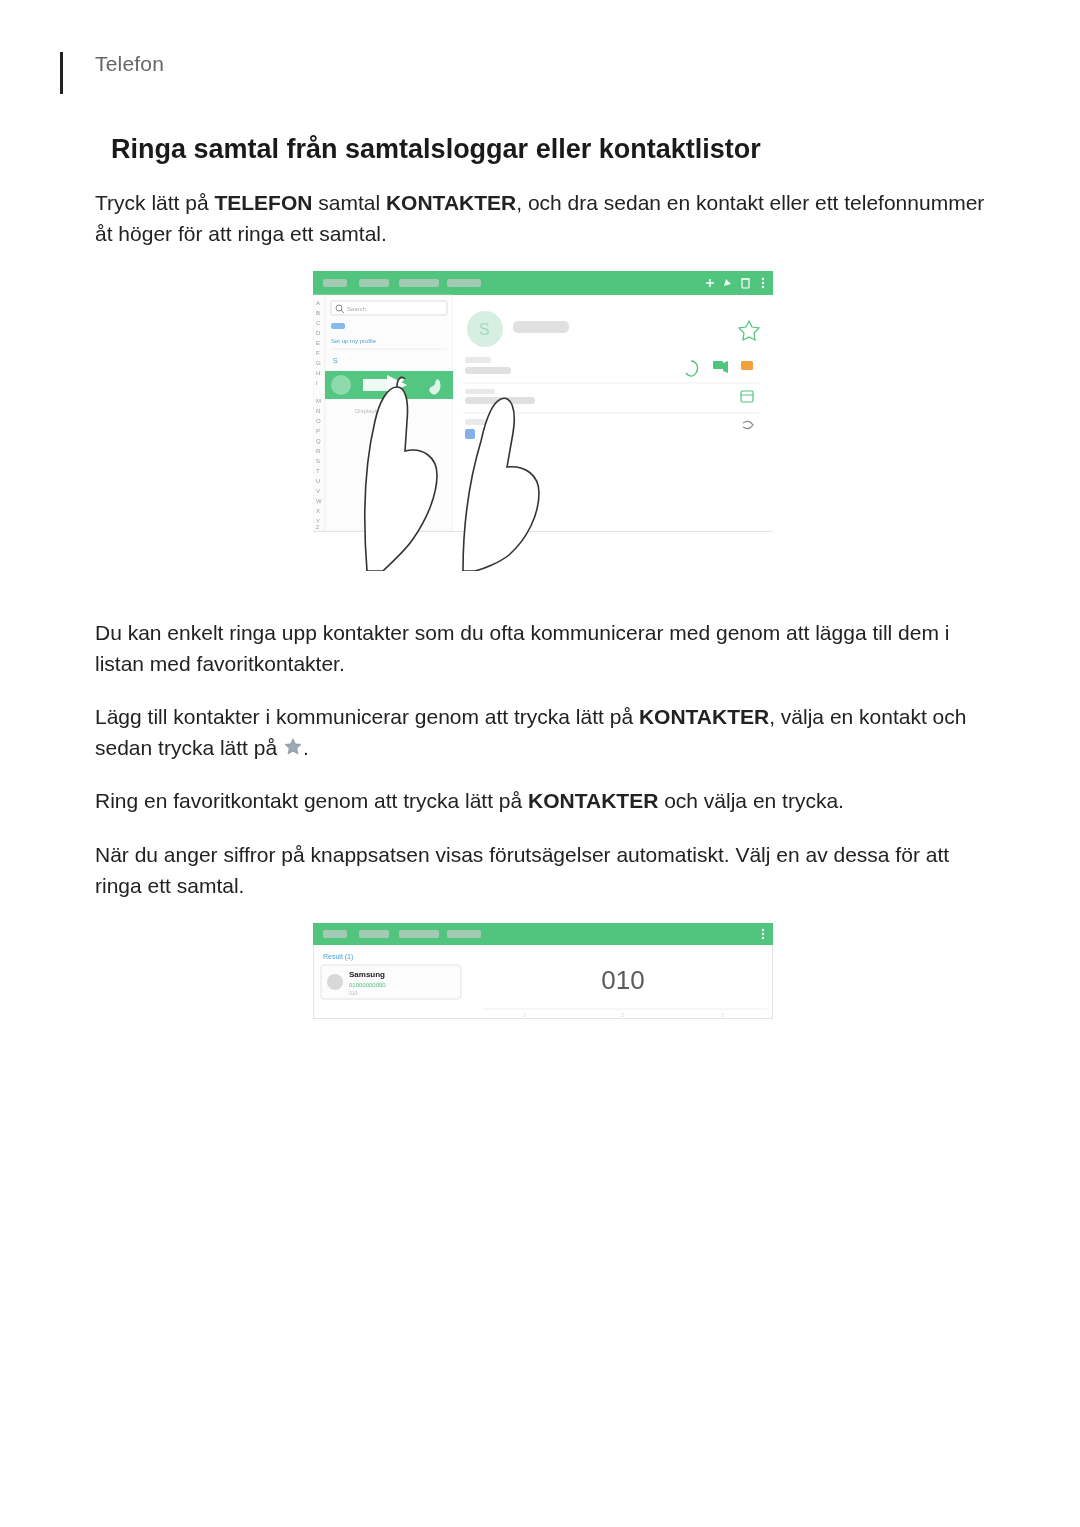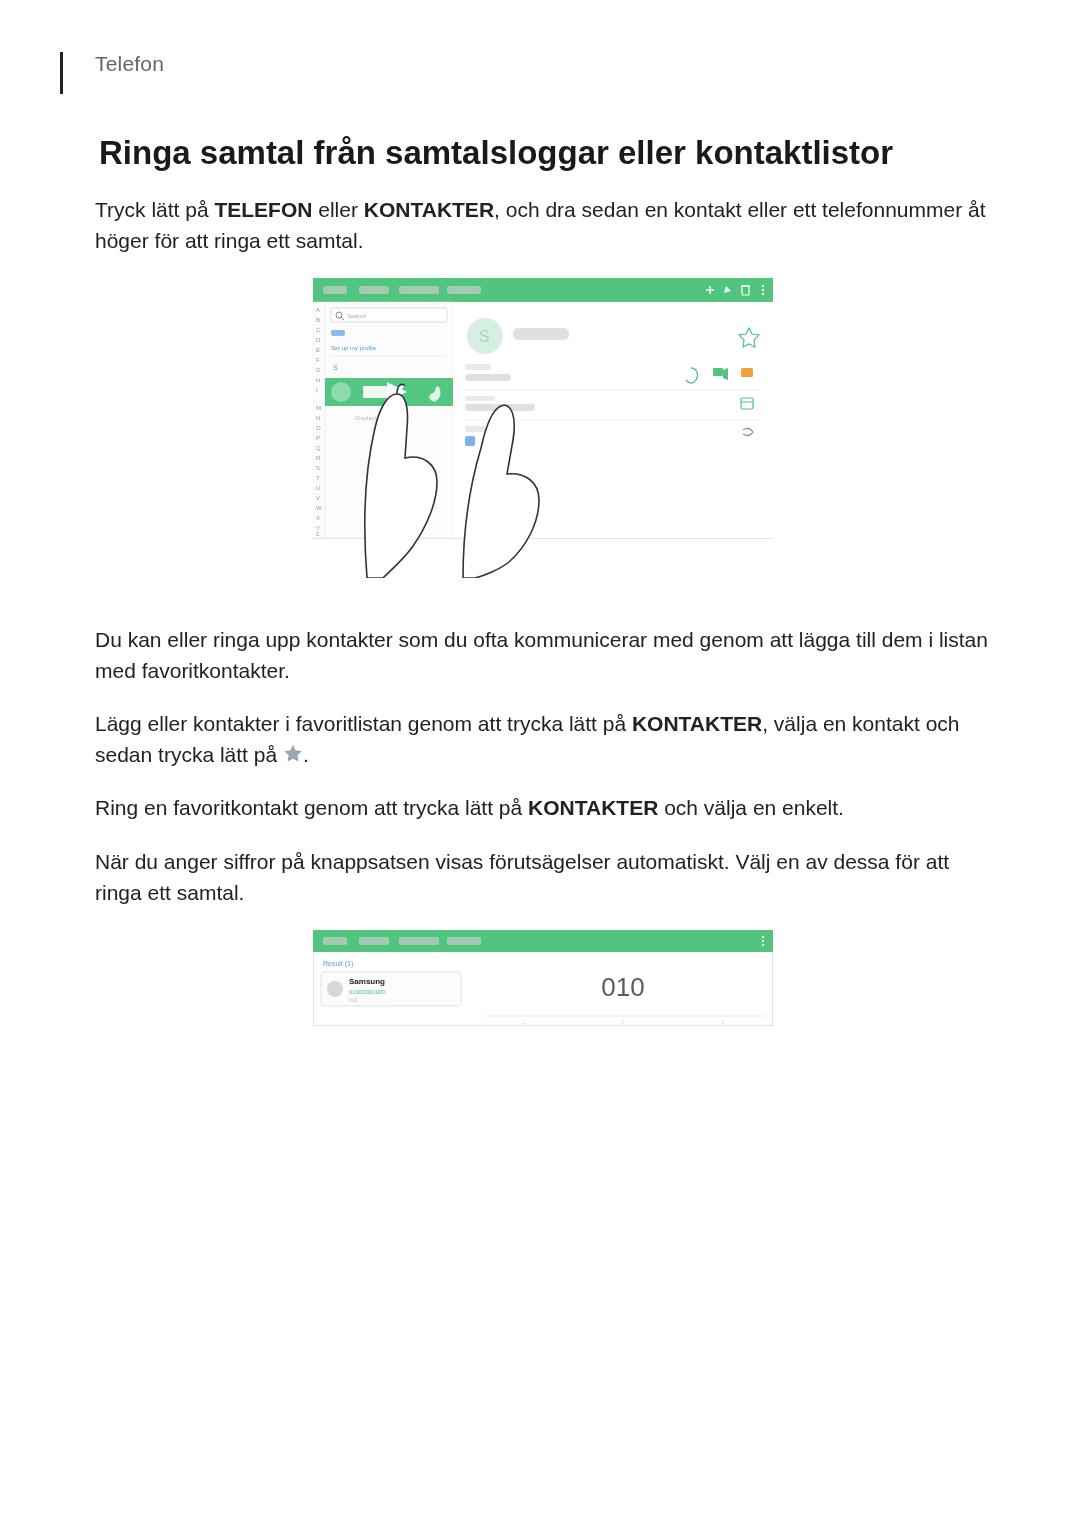--- a/index.html
+++ b/index.html
@@ -25,23 +25,23 @@
     background: #222;
   }
   .running-head {
     font-size: 21px;
     color: #666;
     margin-top: 52px;
     margin-bottom: 58px;
     letter-spacing: 0.2px;
   }
   h2.section {
-    font-size: 33px;
+    font-size: 27px;
     font-weight: 700;
-    margin: 0 0 22px 4px;
+    margin: 0 0 22px 16px;
     color: #1a1a1a;
   }
   p.body {
     font-size: 21px;
     line-height: 1.48;
     margin: 0 0 22px 0;
     color: #222;
   }
   p.body b { font-weight: 700; }
   .illust {
@@ -71,21 +71,21 @@
 </head>
 <body>
 
 <div class="page">
   <div class="edge-bar"></div>
 
   <div class="running-head">Telefon</div>
 
   <h2 class="section">Ringa samtal från samtalsloggar eller kontaktlistor</h2>
   <p class="body">
-    <span>Tryck lätt på </span><b>TELEFON</b><span> eller </span><b>KONTAKTER</b><span>, och dra sedan en kontakt eller ett telefonnummer åt höger för att ringa ett samtal.</span>
+    <span>Tryck lätt på </span><b>TELEFON</b><span> samtal </span><b>KONTAKTER</b><span>, och dra sedan en kontakt eller ett telefonnummer åt höger för att ringa ett samtal.</span>
   </p>
 
   <svg class="illust illust-1" viewBox="0 0 460 300">
 
     <rect x="0" y="0" width="460" height="260" fill="#fff" stroke="#c9c9c9" stroke-width="1"></rect>
 
     <rect x="0" y="0" width="460" height="24" fill="#51c47e"></rect>
 
     <rect x="10" y="8" width="24" height="8" rx="2" class="blur-rect" opacity="0.25"></rect>
     <rect x="46" y="8" width="30" height="8" rx="2" class="blur-rect" opacity="0.25"></rect>
@@ -205,29 +205,29 @@
     <g fill="#fff" stroke="#333" stroke-width="1.6">
       <path d="M54 300 C50 250 50 200 62 150 C66 132 74 116 84 116 C92 116 96 128 94 150 L92 180 C110 176 124 186 124 204 C124 224 114 248 100 268 C92 280 78 292 70 300 Z"></path>
       <path d="M84 116 C84 108 88 104 92 108"></path>
     </g>
 
     <g fill="#fff" stroke="#333" stroke-width="1.6">
       <path d="M150 300 C150 256 156 210 168 170 C172 152 178 132 188 128 C198 124 204 138 200 162 L194 196 C212 194 226 204 226 222 C226 244 214 268 196 284 C186 292 170 298 162 300 Z"></path>
     </g>
   </svg>
 
-  <p class="body">Du kan eller ringa upp kontakter som du ofta kommunicerar med genom att lägga till dem i listan med favoritkontakter.</p>
+  <p class="body">Du kan enkelt ringa upp kontakter som du ofta kommunicerar med genom att lägga till dem i listan med favoritkontakter.</p>
   <p class="body">
-    <span>Lägg eller kontakter i favoritlistan genom att trycka lätt på </span><b>KONTAKTER</b><span>, välja en kontakt och sedan trycka lätt på </span>
+    <span>Lägg till kontakter i kommunicerar genom att trycka lätt på </span><b>KONTAKTER</b><span>, välja en kontakt och sedan trycka lätt på </span>
     <svg class="star-inline" viewBox="0 0 24 24">
       <path d="M12 2 l2.8 6.2 6.8 0.7 -5 4.7 1.4 6.7 L12 17 l-6 3.3 1.4 -6.7 -5 -4.7 6.8 -0.7 Z" fill="#9aa9b4" stroke="#6f7b84" stroke-width="0.6"></path>
     </svg><span>.</span>
   </p>
   <p class="body">
-    <span>Ring en favoritkontakt genom att trycka lätt på </span><b>KONTAKTER</b><span> och välja en enkelt.</span>
+    <span>Ring en favoritkontakt genom att trycka lätt på </span><b>KONTAKTER</b><span> och välja en trycka.</span>
   </p>
 
   <p class="body">När du anger siffror på knappsatsen visas förutsägelser automatiskt. Välj en av dessa för att ringa ett samtal.</p>
 
   <svg class="illust illust-2" viewBox="0 0 460 96">
     <rect x="0" y="0" width="460" height="96" fill="#fff" stroke="#c9c9c9"></rect>
 
     <rect x="0" y="0" width="460" height="22" fill="#51c47e"></rect>
     <rect x="10" y="7" width="24" height="8" rx="2" class="blur-rect" opacity="0.25"></rect>
     <rect x="46" y="7" width="30" height="8" rx="2" class="blur-rect" opacity="0.25"></rect>

